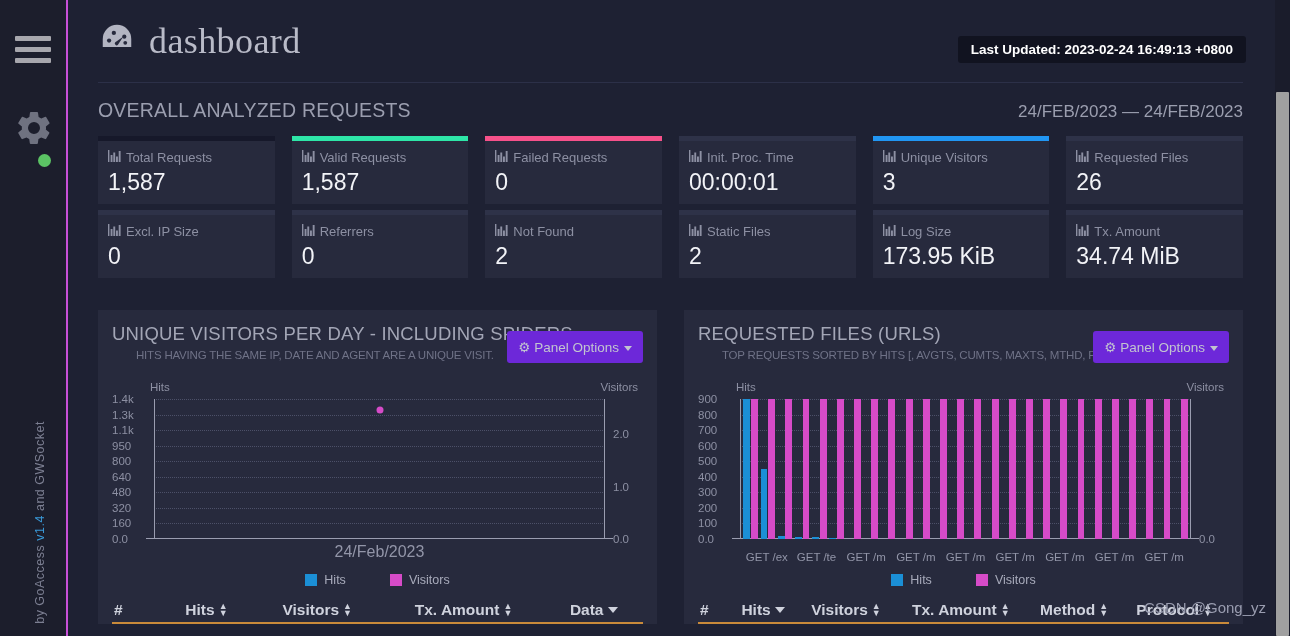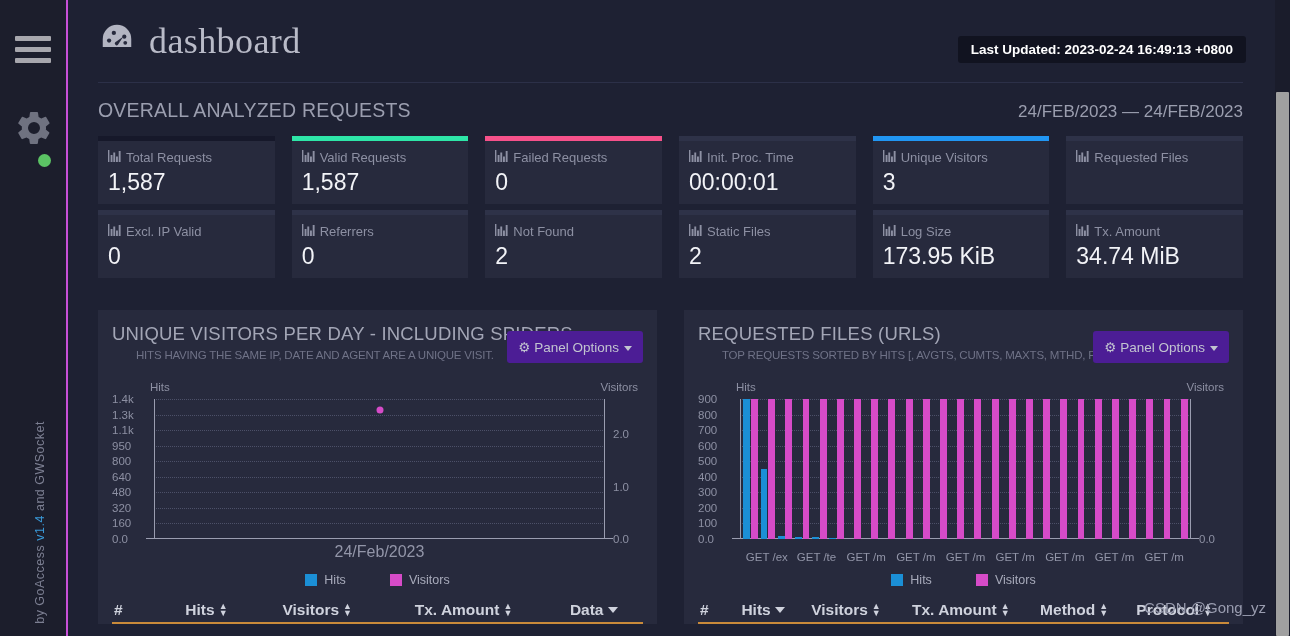--- a/index.html
+++ b/index.html
@@ -101,21 +101,21 @@
   .panel-title {
     font-size: 18.5px; color: #a3a6b6; letter-spacing: .2px;
     white-space: nowrap; overflow: hidden;
   }
   .panel-sub {
     font-size: 11.5px; color: #6f7287; letter-spacing: -.2px;
     margin-top: 4px; white-space: nowrap; overflow: hidden; margin-left: 24px;
   }
   .panel-options {
     position: absolute; right: 0; top: 8px;
-    background: #4c1d95; color: #c2c4d0;
+    background: #6d28d9; color: #c2c4d0;
     font-size: 13.5px; padding: 8px 11px;
     border-radius: 3px; cursor: pointer; white-space: nowrap;
   }
   .panel-options .caret {
     display: inline-block; margin-left: 5px;
     border-left: 4px solid transparent; border-right: 4px solid transparent;
     border-top: 5px solid #c2c4d0; vertical-align: middle;
   }
 
   
@@ -250,21 +250,21 @@
             </div>
             <div class="stat-box" style="border-top: 5px solid rgb(46, 50, 72);">
               <div class="stat-label">
                 <span class="bars-ico"><svg width="13" height="12" viewBox="0 0 13 12">
                     <rect x="0" y="0" width="1.4" height="12" fill="#8d90a3"></rect>
                     <rect x="2.6" y="5" width="1.9" height="7" fill="#8d90a3"></rect>
                     <rect x="5.3" y="2.5" width="1.9" height="9.5" fill="#8d90a3"></rect>
                     <rect x="8" y="6.5" width="1.9" height="5.5" fill="#8d90a3"></rect>
                     <rect x="10.7" y="1" width="1.9" height="11" fill="#8d90a3"></rect>
                   </svg></span>
-                <span>Excl. IP Valid</span>
+                <span>Excl. IP Size</span>
               </div>
               <div class="stat-value">0</div>
             </div>
           </div>
           <div class="stat-cell">
             <div class="stat-box top" style="border-top-color: rgb(46, 230, 168);">
               <div class="stat-label">
                 <span class="bars-ico"><svg width="13" height="12" viewBox="0 0 13 12">
                     <rect x="0" y="0" width="1.4" height="12" fill="#8d90a3"></rect>
                     <rect x="2.6" y="5" width="1.9" height="7" fill="#8d90a3"></rect>
@@ -379,20 +379,21 @@
               <div class="stat-label">
                 <span class="bars-ico"><svg width="13" height="12" viewBox="0 0 13 12">
                     <rect x="0" y="0" width="1.4" height="12" fill="#8d90a3"></rect>
                     <rect x="2.6" y="5" width="1.9" height="7" fill="#8d90a3"></rect>
                     <rect x="5.3" y="2.5" width="1.9" height="9.5" fill="#8d90a3"></rect>
                     <rect x="8" y="6.5" width="1.9" height="5.5" fill="#8d90a3"></rect>
                     <rect x="10.7" y="1" width="1.9" height="11" fill="#8d90a3"></rect>
                   </svg></span>
                 <span>Requested Files</span>
               </div>
+              <div class="stat-value">26</div>
             </div>
             <div class="stat-box" style="border-top: 5px solid rgb(46, 50, 72);">
               <div class="stat-label">
                 <span class="bars-ico"><svg width="13" height="12" viewBox="0 0 13 12">
                     <rect x="0" y="0" width="1.4" height="12" fill="#8d90a3"></rect>
                     <rect x="2.6" y="5" width="1.9" height="7" fill="#8d90a3"></rect>
                     <rect x="5.3" y="2.5" width="1.9" height="9.5" fill="#8d90a3"></rect>
                     <rect x="8" y="6.5" width="1.9" height="5.5" fill="#8d90a3"></rect>
                     <rect x="10.7" y="1" width="1.9" height="11" fill="#8d90a3"></rect>
                   </svg></span>

